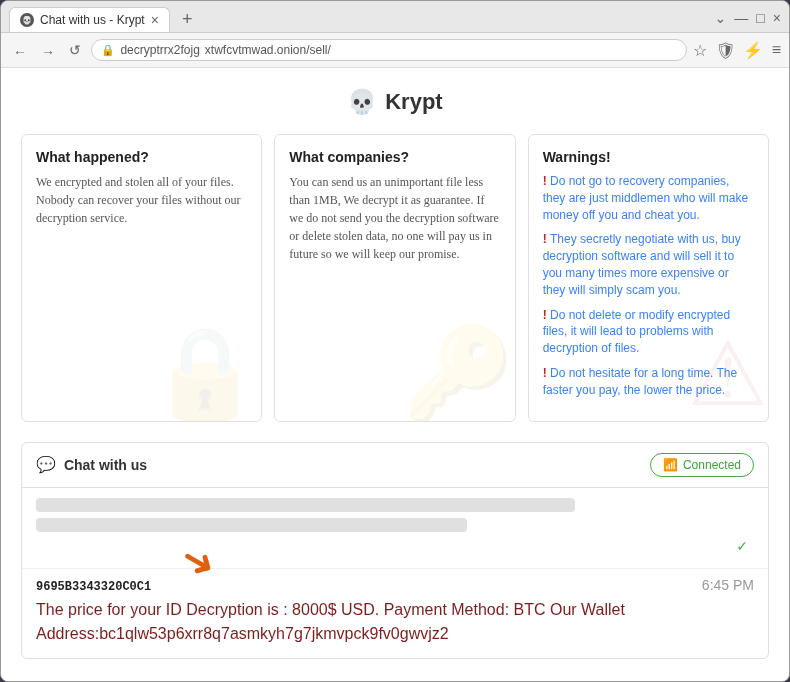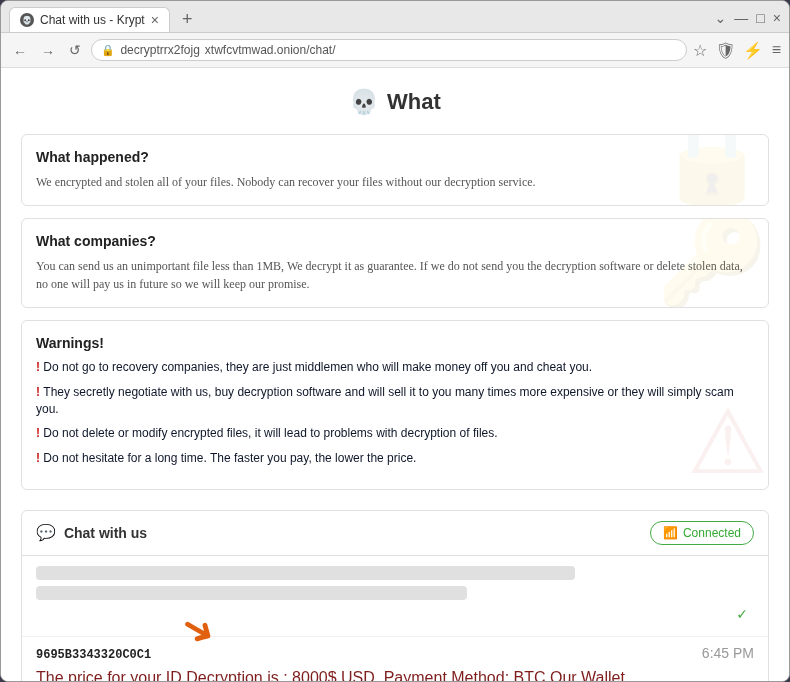--- a/index.html
+++ b/index.html
@@ -172,21 +172,21 @@
       color: #333;
     }
 
     .skull-icon {
       font-size: 24px;
     }
 
     
     .info-cards {
       display: grid;
-      grid-template-columns: 1fr;
+      grid-template-columns: 1fr 1fr 1fr;
       gap: 12px;
       margin-bottom: 20px;
       position: relative;
       z-index: 1;
     }
 
     .info-card {
       border: 1px solid #e0e0e0;
       border-radius: 6px;
       padding: 14px;
@@ -218,21 +218,21 @@
     .card-text {
       font-size: 12px;
       color: #555;
       line-height: 1.5;
       font-family: Liberation Serif, serif;
     }
 
     .warning-item {
       margin-bottom: 8px;
       font-size: 12px;
-      color: #0f172a;
+      color: #3b82f6;
       line-height: 1.4;
     }
 
     .warning-item::before {
       content: '! ';
       color: #cc2222;
       font-weight: bold;
     }
 
     
@@ -379,37 +379,37 @@
     </div>
   </div>
 
   <div class="nav-bar">
     <span class="nav-btn">←</span>
     <span class="nav-btn">→</span>
     <span class="nav-btn">↺</span>
     <div class="address-bar">
       <span class="lock-icon">🔒</span>
       <span class="url-text">decryptrrx2fojg</span>
-      <span class="url-text">xtwfcvtmwad.onion/chat/</span>
+      <span class="url-text">xtwfcvtmwad.onion/sell/</span>
     </div>
     <div class="nav-actions">
       <span>☆</span>
       <span>🛡</span>
       <span>⚡</span>
       <span>≡</span>
     </div>
   </div>
 
   <div class="page-content">
 
     <div class="watermark">isk·ran</div>
 
     <div class="krypt-header">
       <span class="skull-icon">💀</span>
-      <span>What</span>
+      <span>Krypt</span>
     </div>
 
     <div class="info-cards">
 
       <div class="info-card">
         <div class="card-title">What happened?</div>
         <div class="card-text">We encrypted and stolen all of your files.
 Nobody can recover your files without our decryption service.</div>
         <div class="card-bg-icon lock">🔒</div>
       </div>

